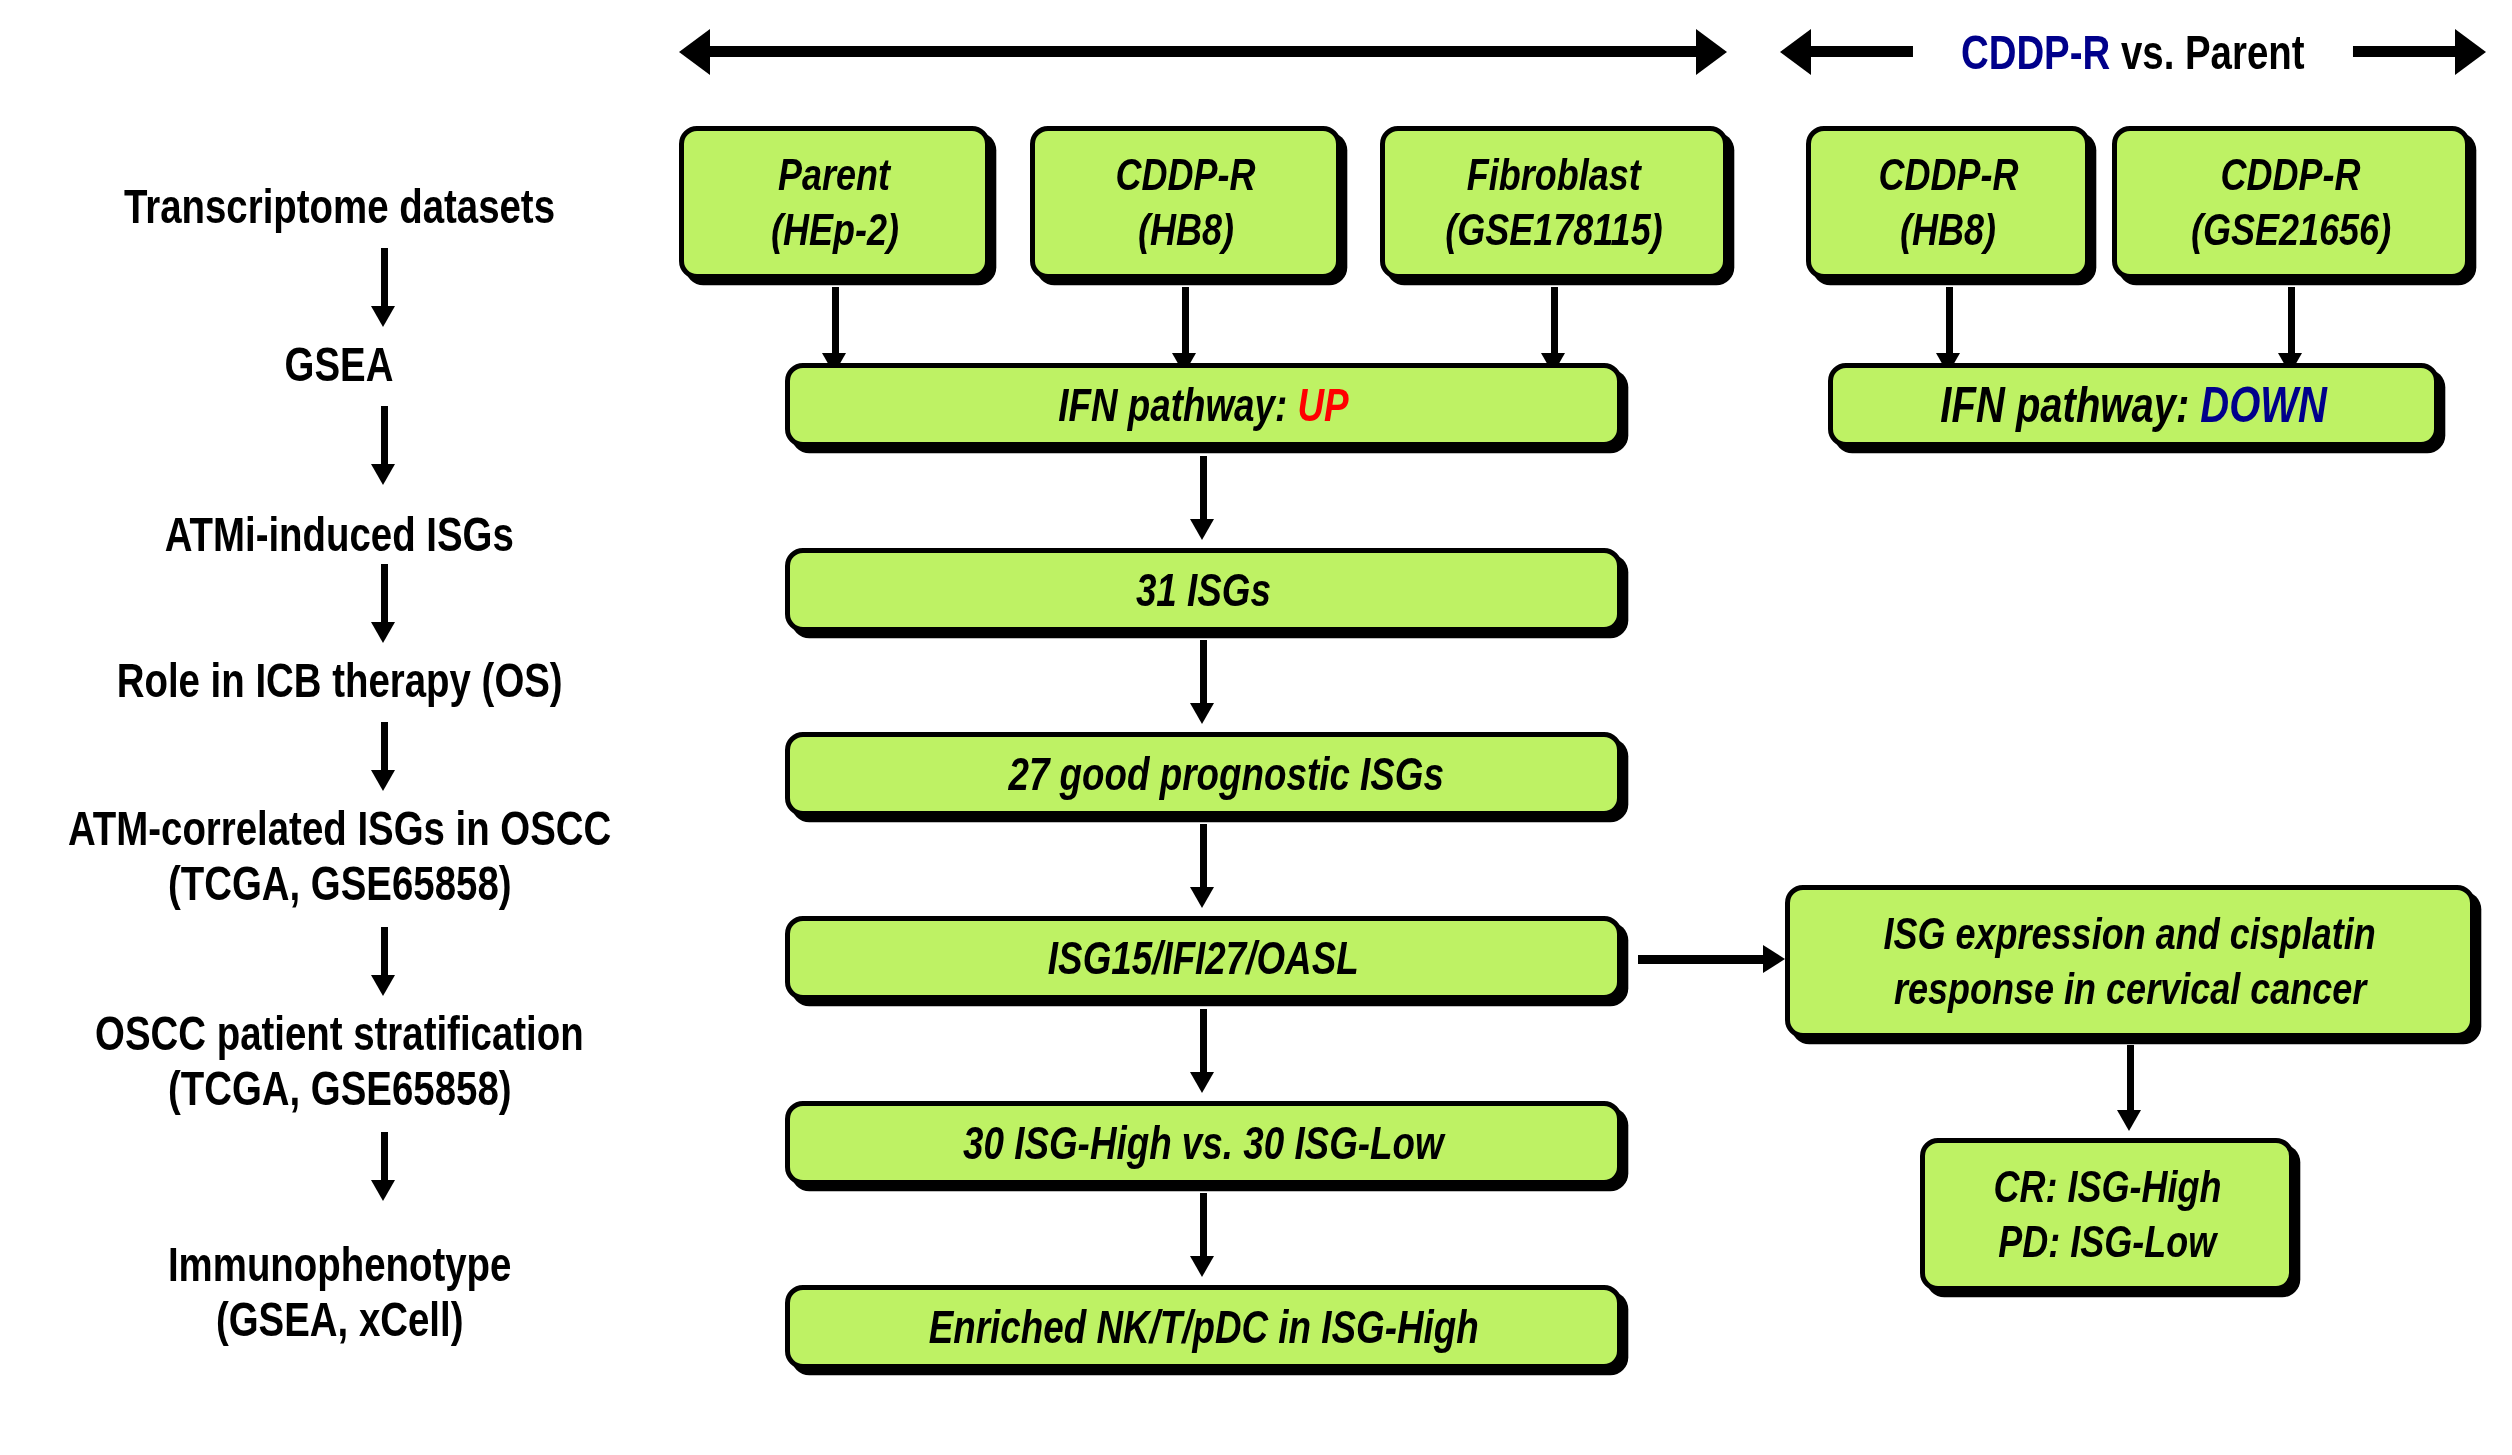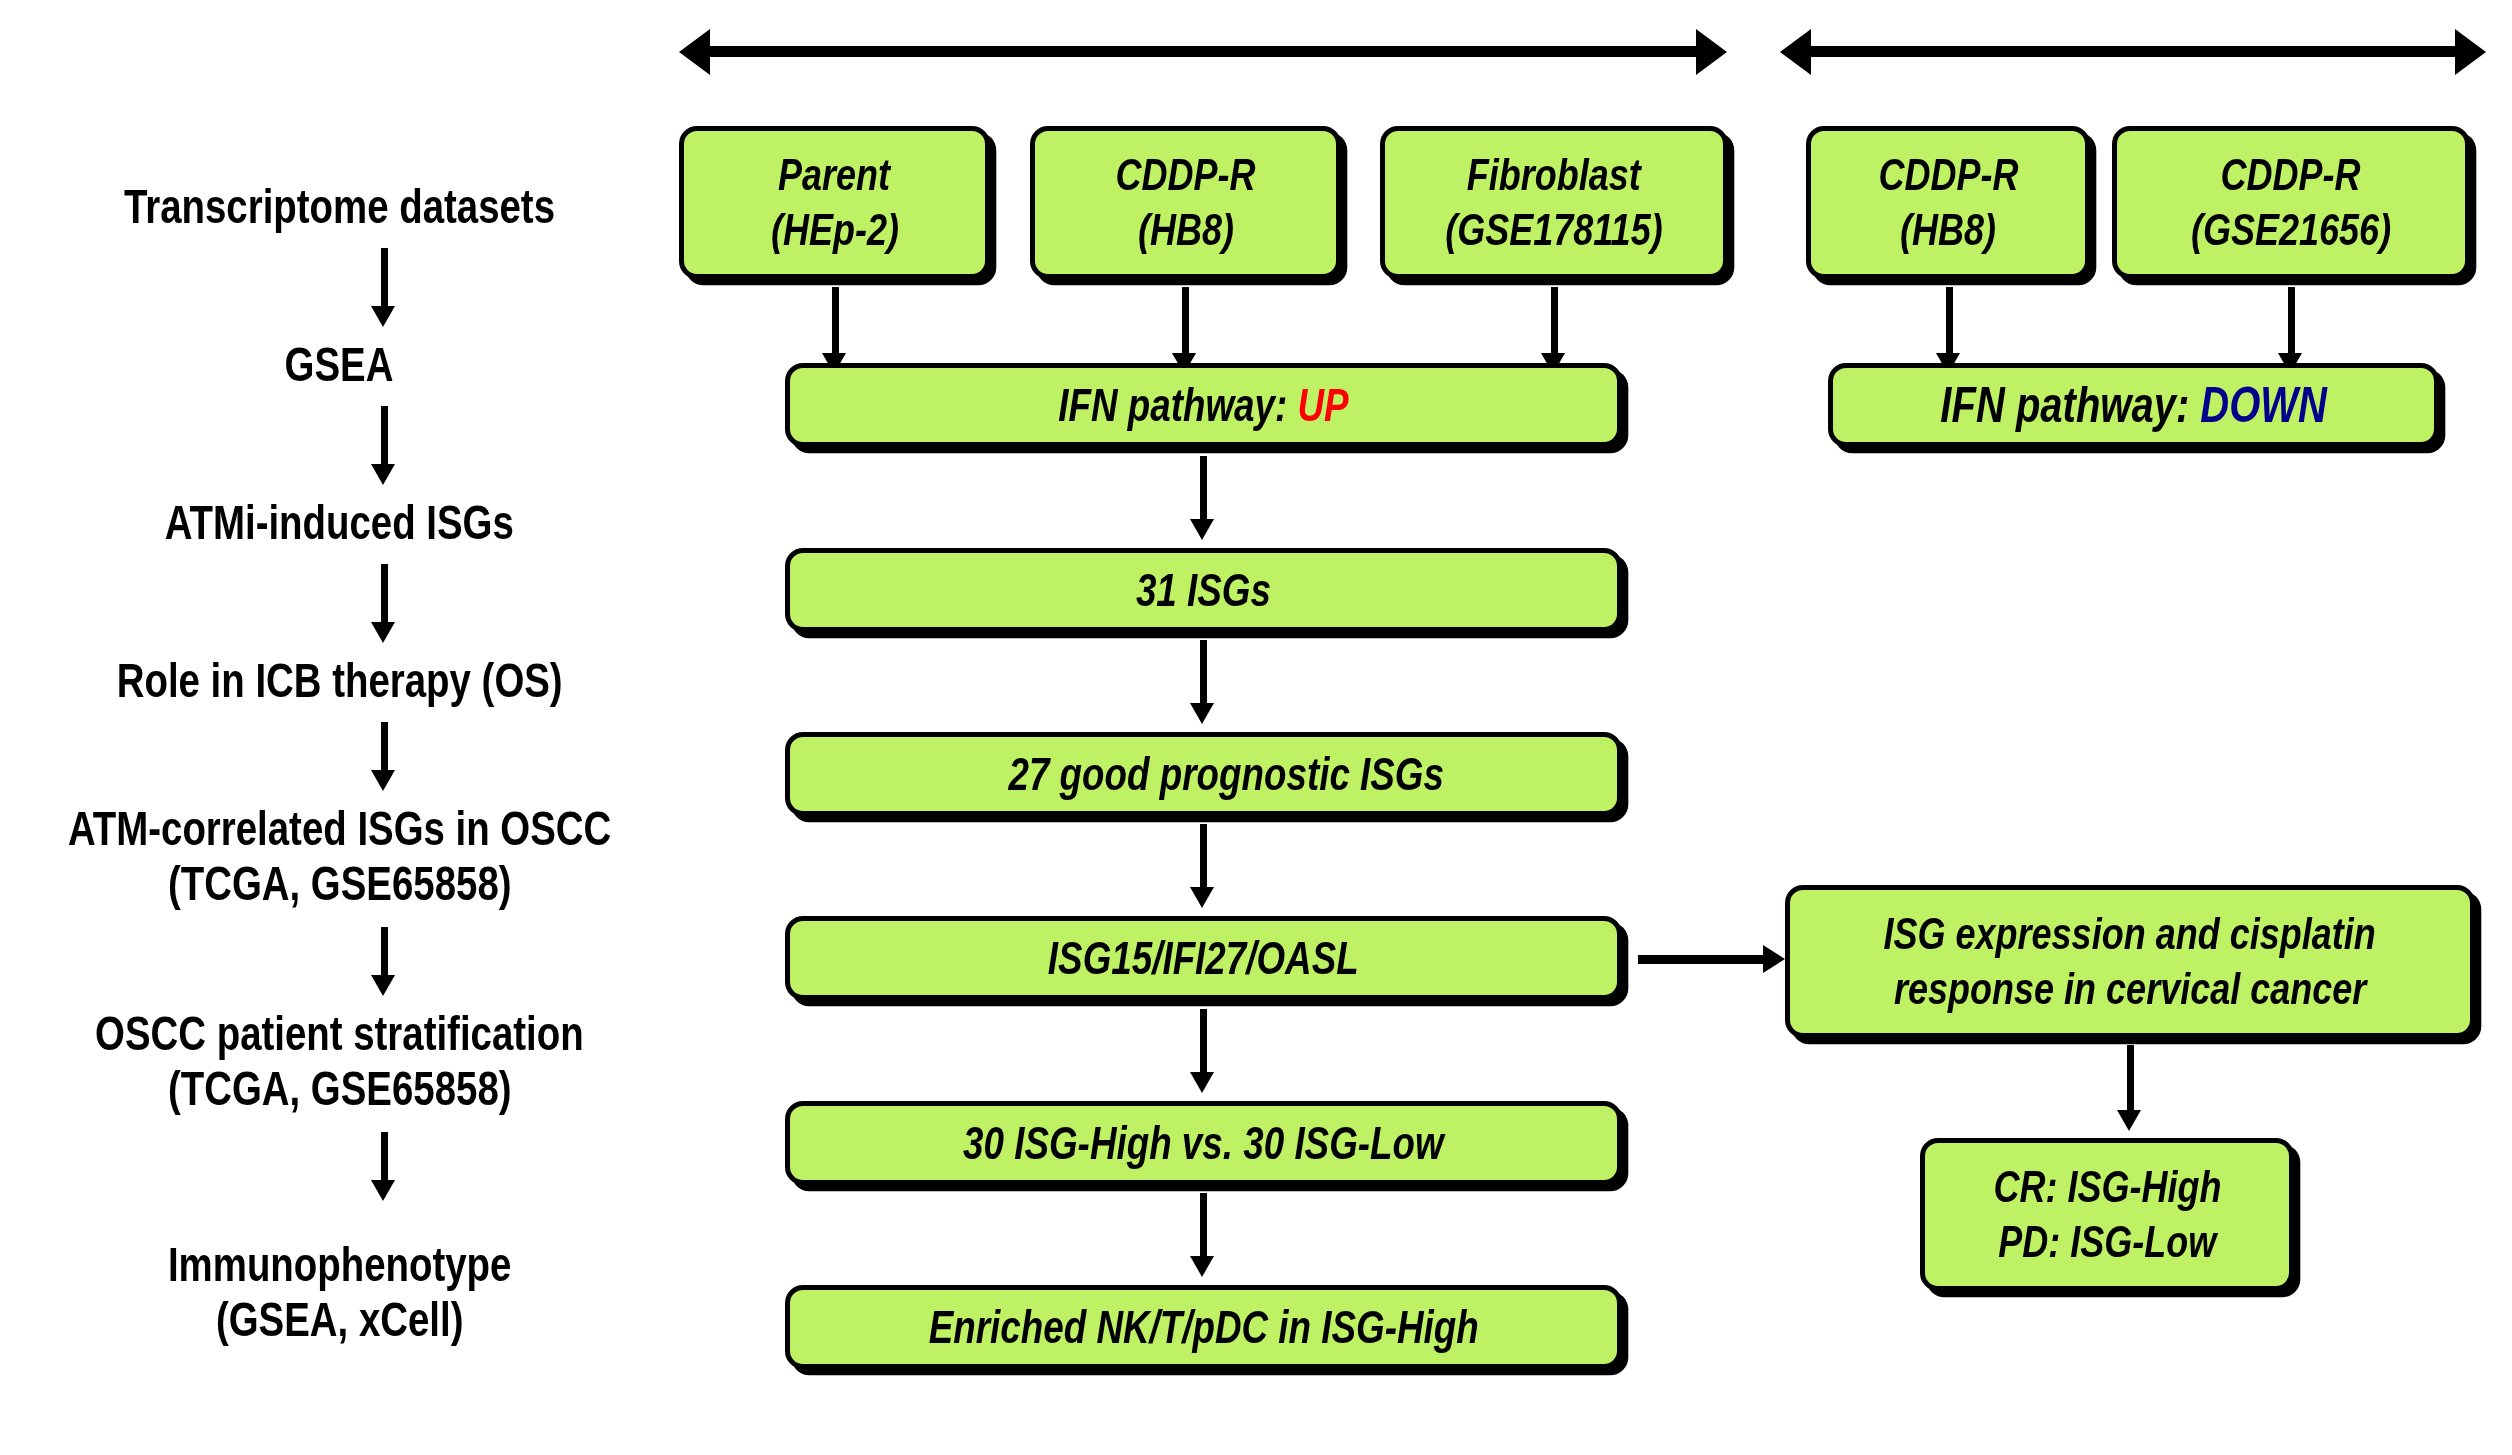--- a/index.html
+++ b/index.html
@@ -81,39 +81,44 @@
 <div class="dbl" style="left:679px;top:26px;width:1048px;">
   <div class="lhead"></div>
   <div class="rhead"></div>
   <div class="bar" style="left:31px;right:31px;"></div>
 </div>
 
 <div class="dbl" style="left:1780px;top:26px;width:706px;">
   <div class="lhead"></div>
   <div class="rhead"></div>
   <div class="bar" style="left:31px;right:31px;"></div>
+  <div class="lbl" style="left:50%;transform:translate(-50%,-50%);font-size:48px;">
+    <span class="cond" style="display:inline-block;">
+      <span class="blue">CDDP-R</span><span> vs. Parent</span>
+    </span>
+  </div>
 </div>
 
 <div class="abs txt" style="left:0px;top:179px;width:679px;font-size:48px;">
   <span class="cond">Transcriptome datasets</span>
 </div>
 <div class="varrow" style="left:384px;top:248px;height:79px;">
   <div class="shaft" style="height:59px;"></div>
   <div class="head" style="top:58px;"></div>
 </div>
 
 <div class="abs txt" style="left:0px;top:337px;width:679px;font-size:48px;">
   <span class="cond">GSEA</span>
 </div>
 <div class="varrow" style="left:384px;top:406px;height:79px;">
   <div class="shaft" style="height:59px;"></div>
   <div class="head" style="top:58px;"></div>
 </div>
 
-<div class="abs txt" style="left:0px;top:495px;width:679px;font-size:48px;">
+<div class="abs txt" style="left:0px;top:507px;width:679px;font-size:48px;">
   <span class="cond">ATMi-induced ISGs</span>
 </div>
 <div class="varrow" style="left:384px;top:564px;height:79px;">
   <div class="shaft" style="height:59px;"></div>
   <div class="head" style="top:58px;"></div>
 </div>
 
 <div class="abs txt" style="left:0px;top:653px;width:679px;font-size:48px;">
   <span class="cond">Role in ICB therapy (OS)</span>
 </div>

